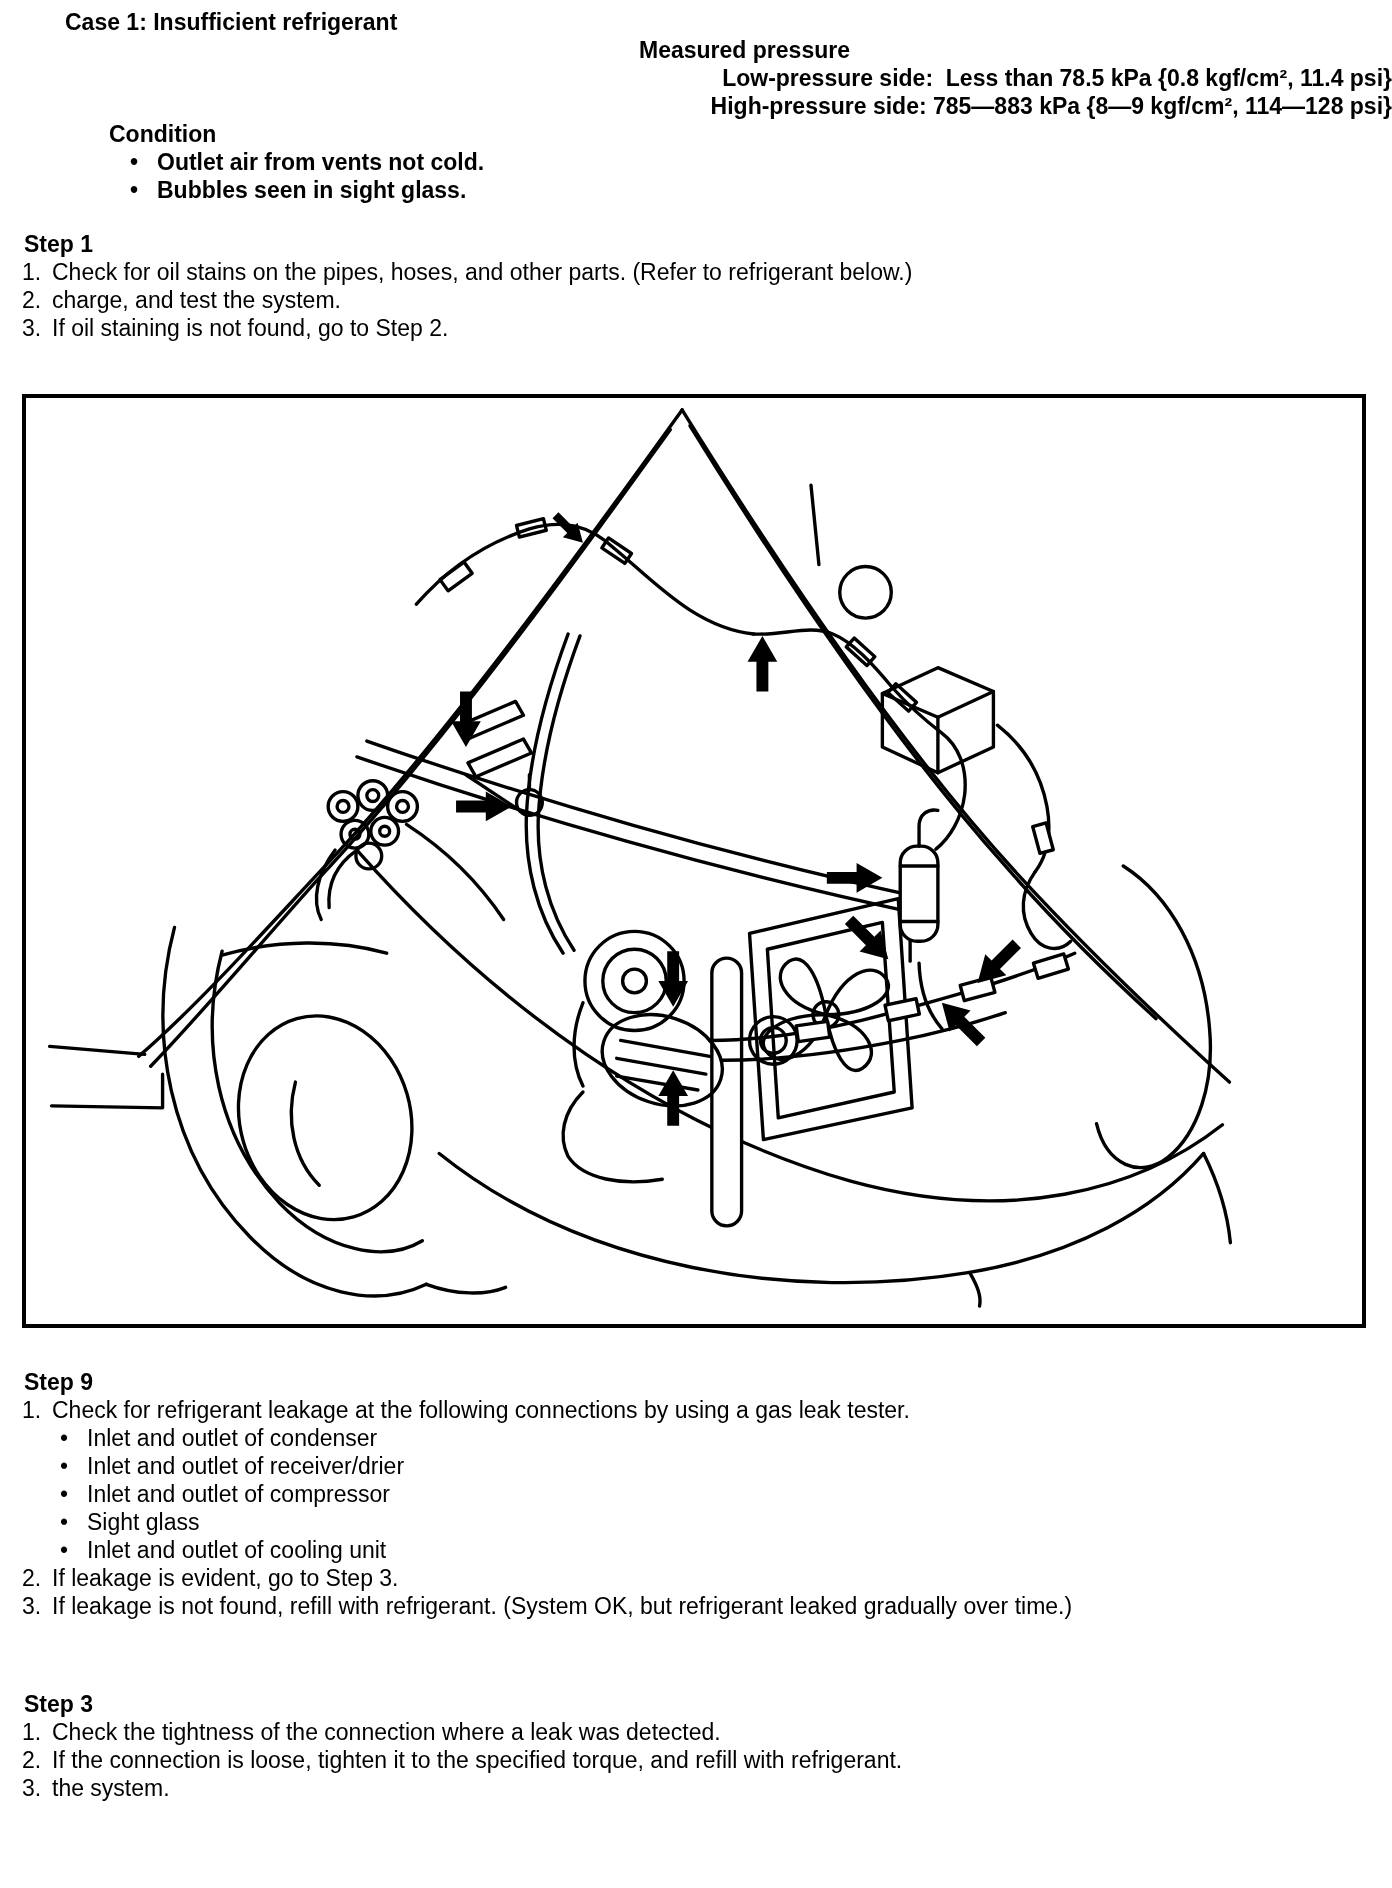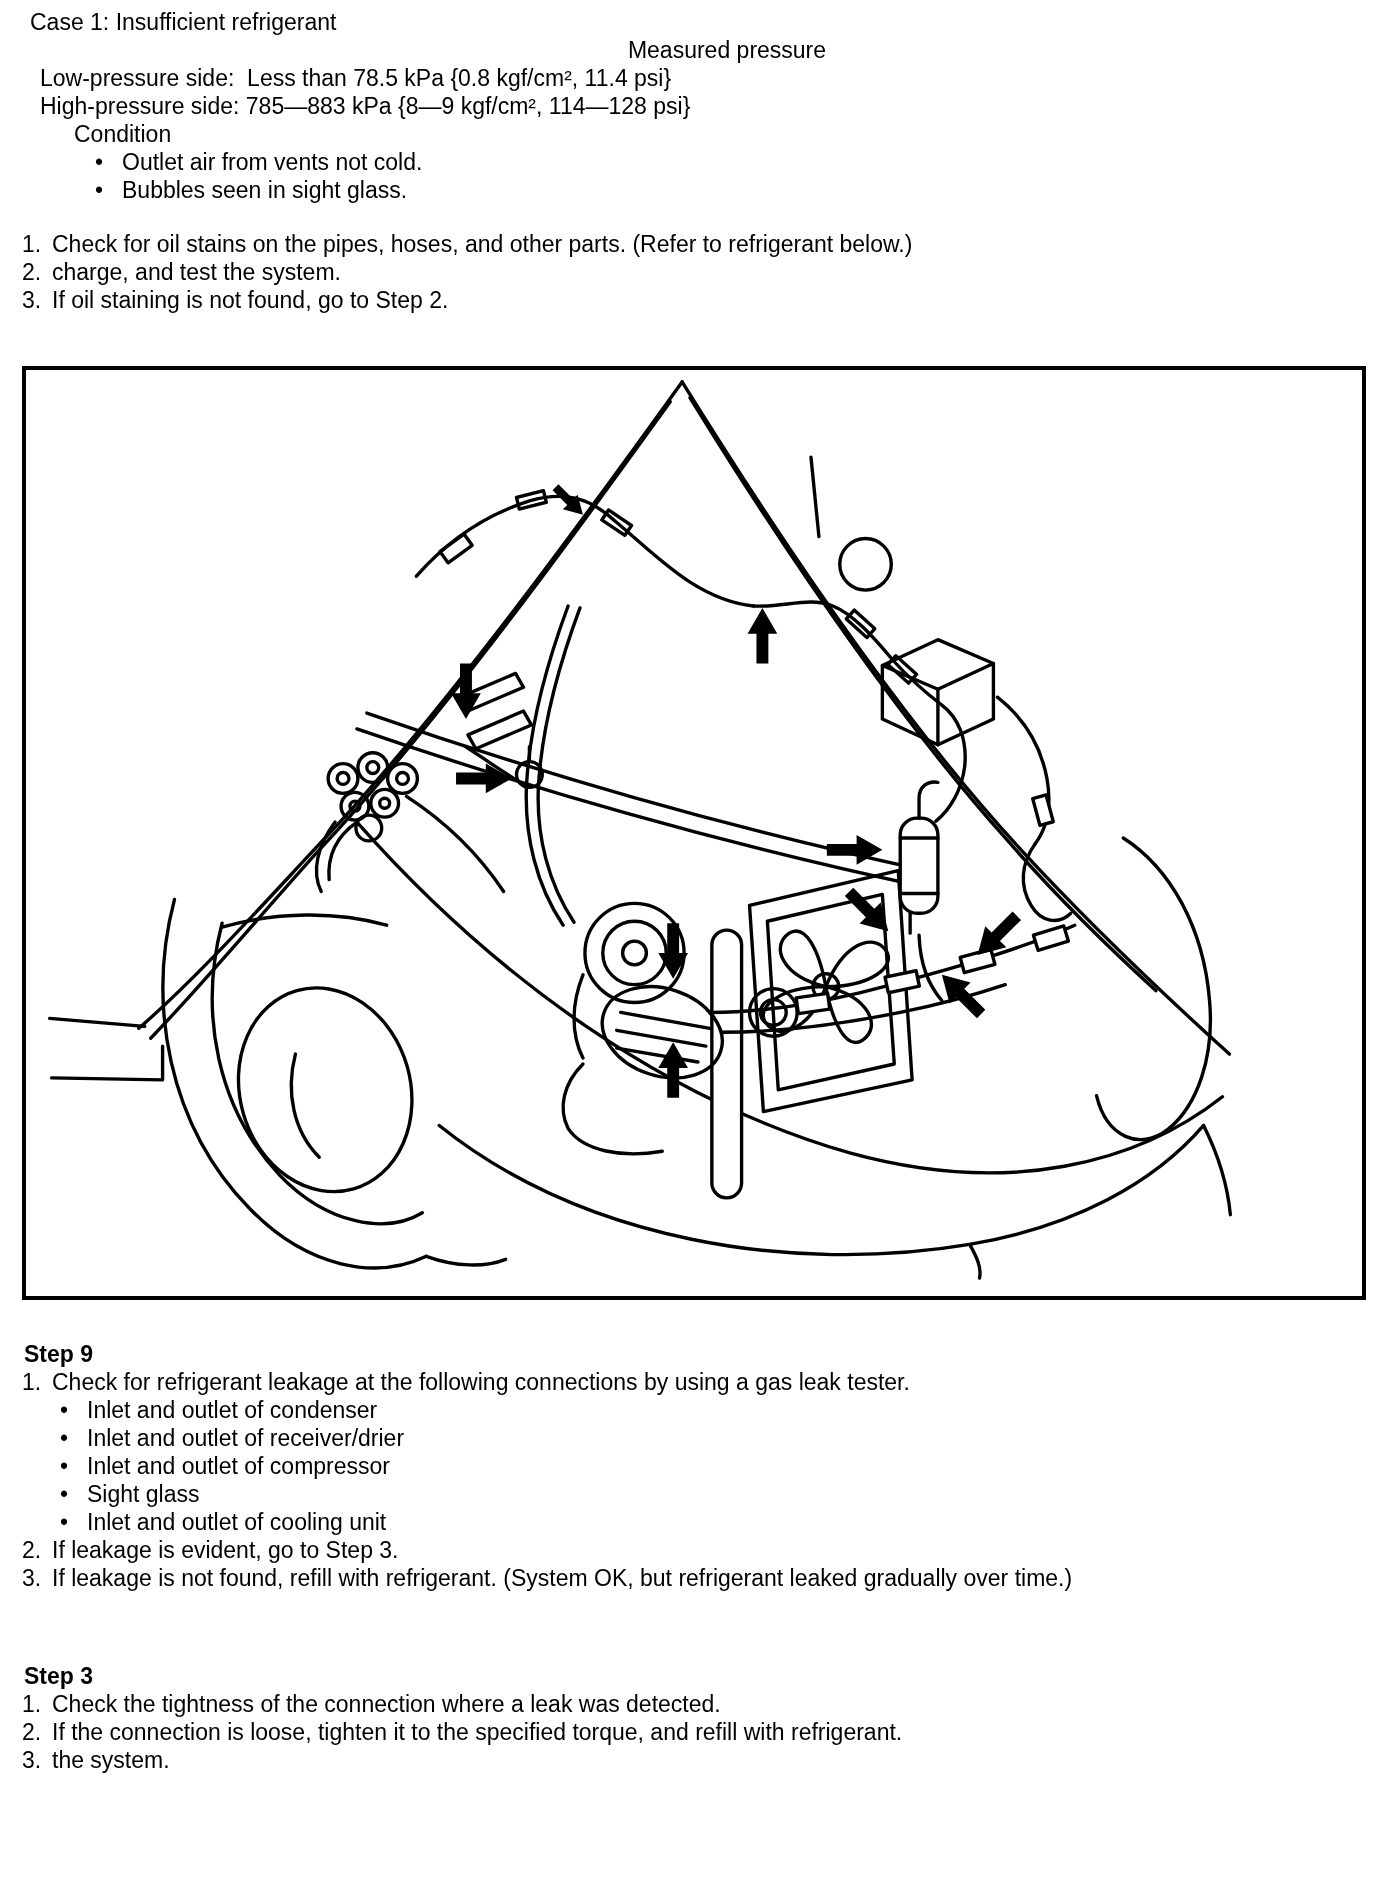--- a/index.html
+++ b/index.html
@@ -3,25 +3,25 @@
 <meta charset="utf-8">
 <style>
   html,body{margin:0;padding:0;background:#fff;}
   body{
     width:1392px;height:1888px;overflow:hidden;
     font-family:"Liberation Sans", sans-serif;
     color:#000;font-size:23px;line-height:28px;
     -webkit-font-smoothing:antialiased;
   }
   .page{padding-top:8px;}
-  .b{font-weight:400;}
+  .b{font-weight:700;margin-left:35px;}
   .line{white-space:pre-wrap;}
   .case-title{padding-left:30px;}
   .measured-heading{padding-left:62px;text-align:center;}
-  .pline{padding-left:40px;}
+  .pline{padding-left:40px;text-align:right;}
   .condition-heading{padding-left:74px;}
   .cond-bullet{padding-left:95px;display:flex;}
   .cond-bullet .mk{width:27px;}
   .step-section{margin-top:26px;}
   .step3-section{margin-top:70px;}
   .step-heading{padding-left:24px;font-weight:700;}
   .li{display:flex;padding-left:22px;padding-right:4px;}
   .li .num{width:30px;flex:0 0 30px;}
   .li .txt{flex:1;display:block;}
   .stretch{display:block;text-align:justify;text-align-last:justify;}
@@ -57,20 +57,21 @@
   <div class="cond-bullet b">
     <span class="mk">•</span>
     <span>Outlet air from vents not cold.</span>
   </div>
   <div class="cond-bullet b">
     <span class="mk">•</span>
     <span>Bubbles seen in sight glass.</span>
   </div>
 
   <div class="step-section">
+    <div class="step-heading">Step 1</div>
     <div class="li">
       <span class="num">1.</span>
       <span class="txt">Check for oil stains on the pipes, hoses, and other parts. (Refer to refrigerant below.)</span>
     </div>
     <div class="li">
       <span class="num">2.</span>
       <span class="txt">
         <span>charge, and test the system.</span>
       </span>
     </div>

